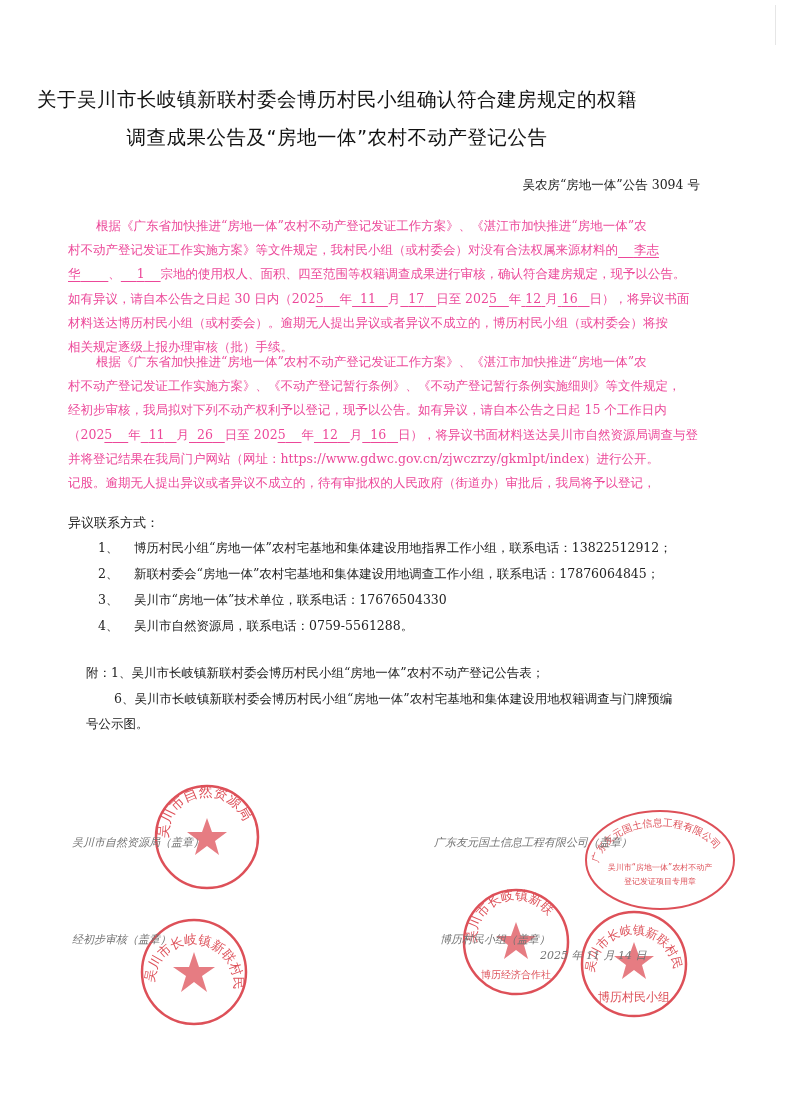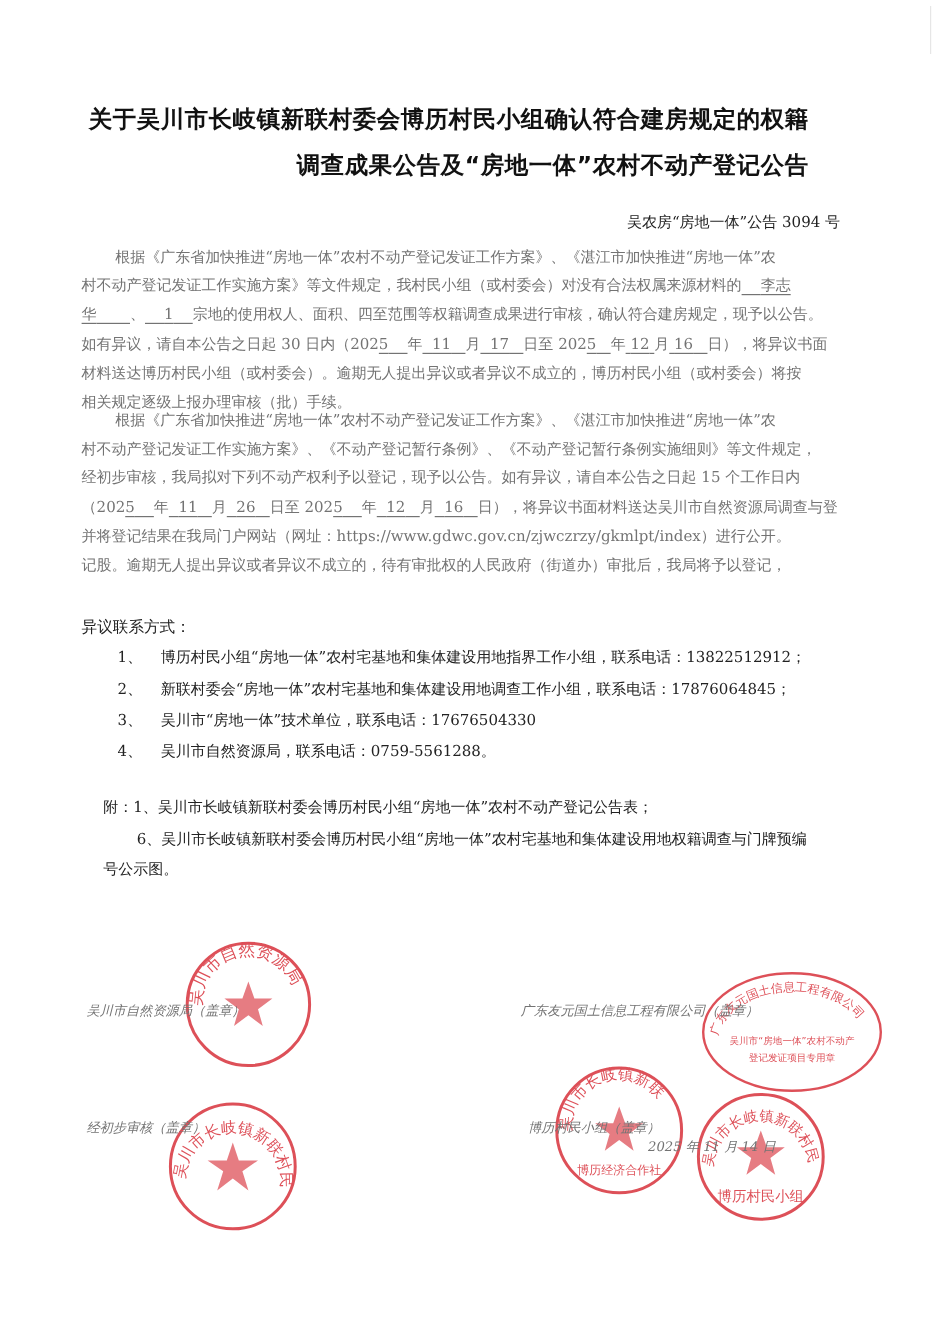--- a/index.html
+++ b/index.html
@@ -1,25 +1,25 @@
 <!DOCTYPE html>
 <html><head>
 <meta charset="utf-8">
 <style>
   html, body { margin: 0; padding: 0; background: #ffffff; }
   body { width: 790px; height: 1118px; position: relative; overflow: hidden;
          font-family: "DejaVu Serif", "Liberation Serif", serif; color: #222; }
   .edge-line { position: absolute; left: 775px; top: 5px; width: 1px; height: 40px; background: #e6e6e6; }
-  .title { position: absolute; left: 0; width: 674px; text-align: right;
-           font-family: "DejaVu Sans", "Liberation Sans", sans-serif; font-weight: bold;
+  .title { position: absolute; left: 0; width: 674px; text-align: center;
+           font-family: "DejaVu Sans", "Liberation Sans", sans-serif; font-weight: normal;
            font-size: 19.5px; color: #111; letter-spacing: 0.5px; white-space: nowrap; }
   .t1 { top: 86px; }
   .t2 { top: 124px; }
   .docno { position: absolute; right: 90px; top: 177px; font-size: 12.5px; color: #222; }
-  .para { position: absolute; left: 68px; width: 660px; font-size: 12.5px; line-height: 24.2px; color: #737373; }
+  .para { position: absolute; left: 68px; width: 660px; font-size: 12.5px; line-height: 24.2px; color: #ec4899; margin-top: 12px; }
   .line { white-space: nowrap; display: block; height: 24.2px; }
   .ind { padding-left: 28px; }
   .u { text-decoration: underline; text-underline-offset: 3px; }
   .p1 { top: 202px; }
   .p2 { top: 338px; }
   .contact-title { position: absolute; left: 68px; top: 514px; font-size: 13px; }
   .contact { position: absolute; left: 98px; font-size: 12.5px; white-space: nowrap; }
   .contact .num { display: inline-block; width: 36px; }
   .attach { position: absolute; left: 68px; top: 660px; font-size: 12.5px; line-height: 25.5px; width: 660px; margin-left: 18px; }
   .attach .l { display: block; white-space: nowrap; height: 25.5px; }

